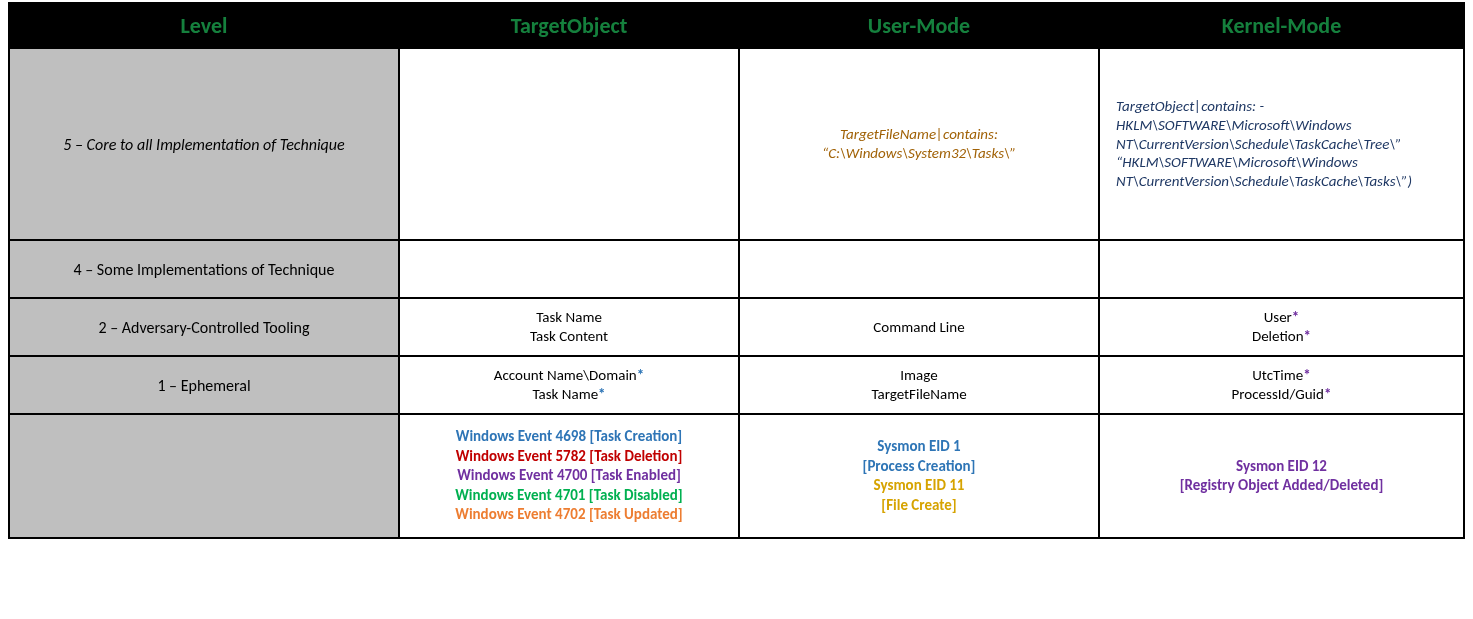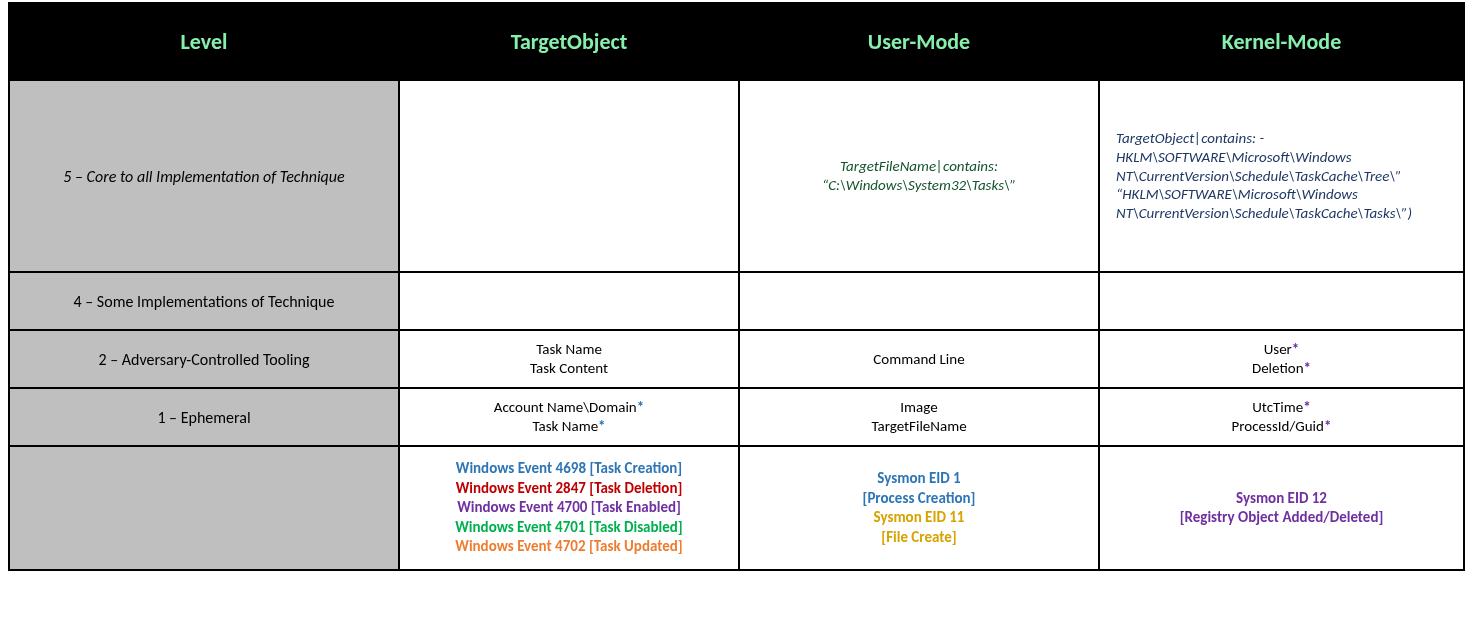--- a/index.html
+++ b/index.html
@@ -22,39 +22,39 @@
   }
   th, td {
     border: 2px solid #000;
     padding: 6px 10px;
     vertical-align: middle;
     text-align: center;
     word-wrap: break-word;
   }
   th {
     background: #000;
-    color: #86efac;
+    color: #15803d;
     font-weight: 700;
     font-size: 22px;
-    padding: 24px 10px;
+    padding: 8px 10px;
   }
   td.level {
     background: #bfbfbf;
     font-weight: 400;
     font-size: 16px;
   }
   td.km5 {
     text-align: left;
     color: #1f3864;
     font-size: 15px;
     padding: 10px 16px;
     line-height: 1.25;
   }
   td.um5 {
-    color: #14532d;
+    color: #a16207;
     font-size: 15px;
   }
   td .multi {
     display: block;
     line-height: 1.3;
   }
   .star-blue { color: #2e75b6; font-weight: 700; }
   .star-purple { color: #7030a0; font-weight: 700; }
   .b { font-weight: 700; }
   .c-blue   { color: #2e75b6; }
@@ -137,21 +137,21 @@
       <td class="std">
         <span class="multi"><span>UtcTime</span><span class="star-purple">*</span></span>
         <span class="multi"><span>ProcessId/Guid</span><span class="star-purple">*</span></span>
       </td>
     </tr>
 
     <tr>
       <td class="level footer"></td>
       <td class="footer">
         <span class="multi b c-blue">Windows Event 4698 [Task Creation]</span>
-        <span class="multi b c-red">Windows Event 2847 [Task Deletion]</span>
+        <span class="multi b c-red">Windows Event 5782 [Task Deletion]</span>
         <span class="multi b c-purple">Windows Event 4700 [Task Enabled]</span>
         <span class="multi b c-green">Windows Event 4701 [Task Disabled]</span>
         <span class="multi b c-orange">Windows Event 4702 [Task Updated]</span>
       </td>
       <td class="footer">
         <span class="multi b c-blue">Sysmon EID 1</span>
         <span class="multi b c-blue">[Process Creation]</span>
         <span class="multi b c-gold">Sysmon EID 11</span>
         <span class="multi b c-gold">[File Create]</span>
       </td>

